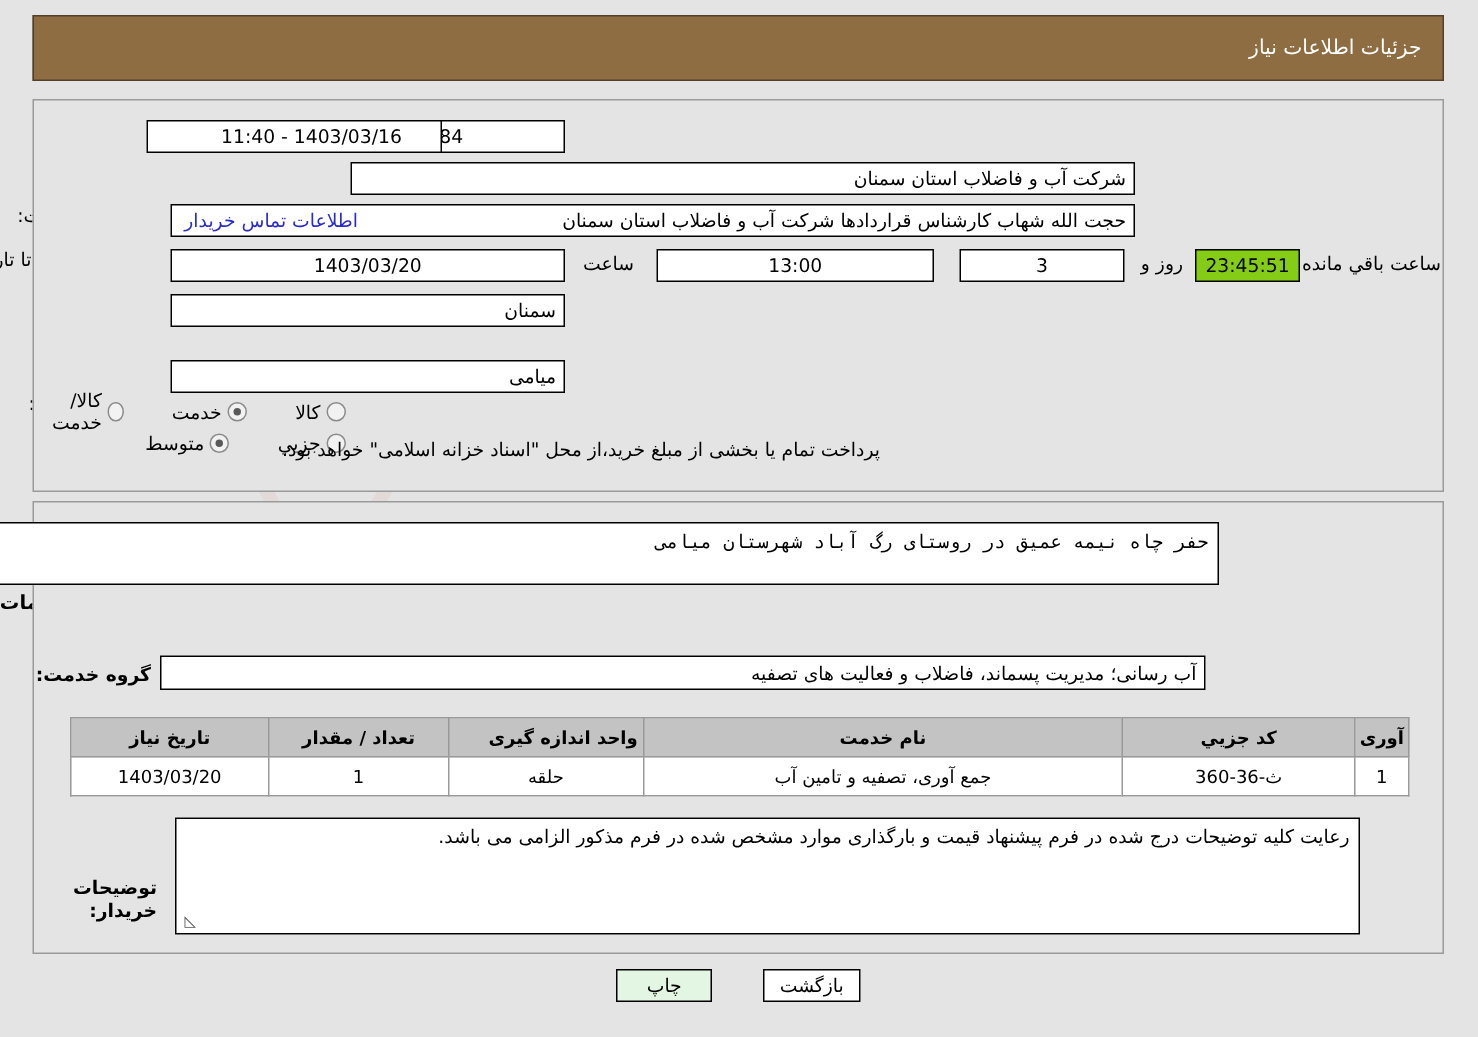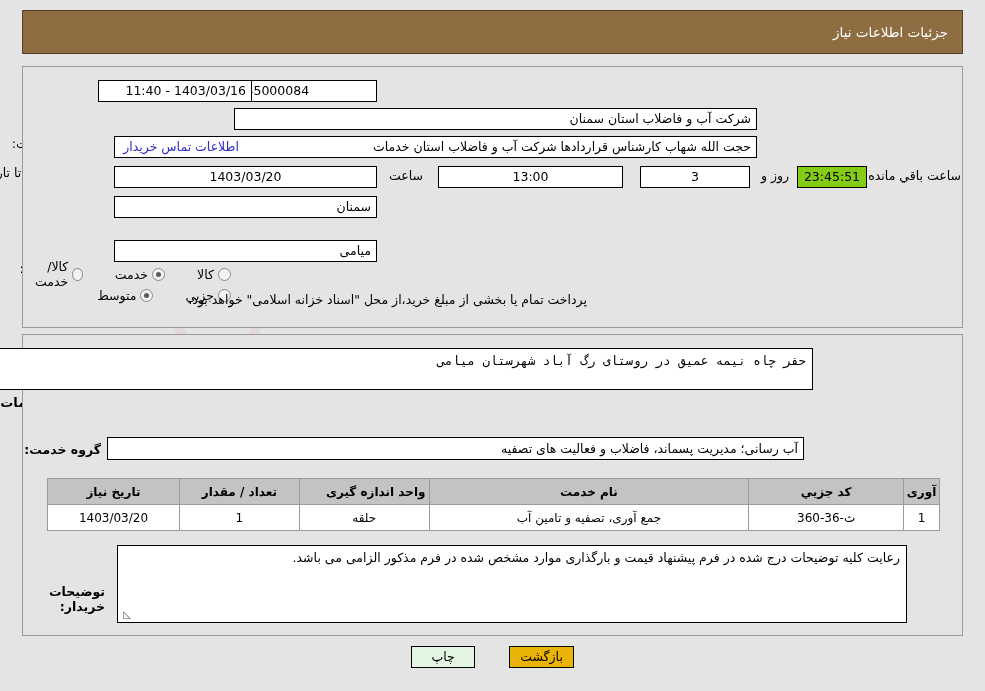--- a/index.html
+++ b/index.html
@@ -179,21 +179,21 @@
     height: 22px;
     min-width: 64px;
     font-size: 12.5px;
     line-height: 20px;
     text-align: center;
     padding: 0 10px;
     cursor: pointer;
     color: #000;
   }
   .btn-print  { background: #e3f6e3; }
-  .btn-back   { background: #eab308; margin-left: 20px; }
+  .btn-back   { background: #ffffff; margin-left: 20px; }
 </style>
 </head>
 <body>
 
 <div class="page">
 
   <svg class="watermark" viewBox="0 0 985 230">
     <g opacity="0.30">
       <path d="M170 10 L265 42 L265 112 Q265 160 217 186 Q170 160 170 112 Z" fill="none" stroke="#d98a90" stroke-width="9"></path>
       <path d="M196 100 L216 124 L252 62" fill="none" stroke="#d98a90" stroke-width="11" stroke-linecap="round"></path>
@@ -209,31 +209,31 @@
 
   <div class="row" style="right:880px; top:80px;">
     <span class="lbl">شماره نیاز:</span>
   </div>
   <div class="box center" style="position:absolute; right:608px; top:80px; width:263px; z-index:2;">1103001145000084</div>
 
   <div class="row" style="right:292px; top:80px;">
     <span class="lbl">تاریخ و ساعت اعلان عمومي:</span>
   </div>
   <div class="box center" style="position:absolute; right:706px; top:80px; width:0px;"></div>
-  <div class="box center" style="position:absolute; left:98px; top:80px; width:154px; z-index:2;padding-left:28px;">1403/03/16 - 11:40</div>
+  <div class="box center" style="position:absolute; left:98px; top:80px; width:197px; z-index:2;padding-left:28px;">1403/03/16 - 11:40</div>
 
   <div class="row" style="right:862px; top:108px;">
     <span class="lbl">نام دستگاه خریدار:</span>
   </div>
   <div class="box" style="position:absolute; right:228px; top:108px; width:523px; z-index:2;">شرکت آب و فاضلاب استان سمنان</div>
 
   <div class="row" style="right:858px; top:136px;">
     <span class="lbl">ایجاد کننده درخواست:</span>
   </div>
-  <div class="box" style="position:absolute; right:228px; top:136px; width:643px; z-index:2;">حجت الله شهاب کارشناس قراردادها شرکت آب و فاضلاب استان خدمات</div>
+  <div class="box" style="position:absolute; right:228px; top:136px; width:643px; z-index:2;">حجت الله شهاب کارشناس قراردادها شرکت آب و فاضلاب استان سمنان</div>
   <a class="linky" style="position:absolute; right:746px; top:139px; z-index:3;">اطلاعات تماس خریدار</a>
 
   <div class="row" style="right:860px; top:164px; width:110px; display:block; text-align:right; line-height:15px;">
     <span class="lbl">مهلت ارسال پاسخ: تا تاریخ:</span>
   </div>
   <div class="box center" style="position:absolute; right:608px; top:166px; width:263px; z-index:2;">1403/03/20</div>
   <span class="plain" style="position:absolute; right:562px; top:168px; z-index:2;">ساعت</span>
   <div class="box center" style="position:absolute; right:362px; top:166px; width:185px; z-index:2;">13:00</div>
   <div class="box center" style="position:absolute; right:235px; top:166px; width:110px; z-index:2;">3</div>
   <span class="plain" style="position:absolute; right:196px; top:168px; z-index:2;">روز و</span>

